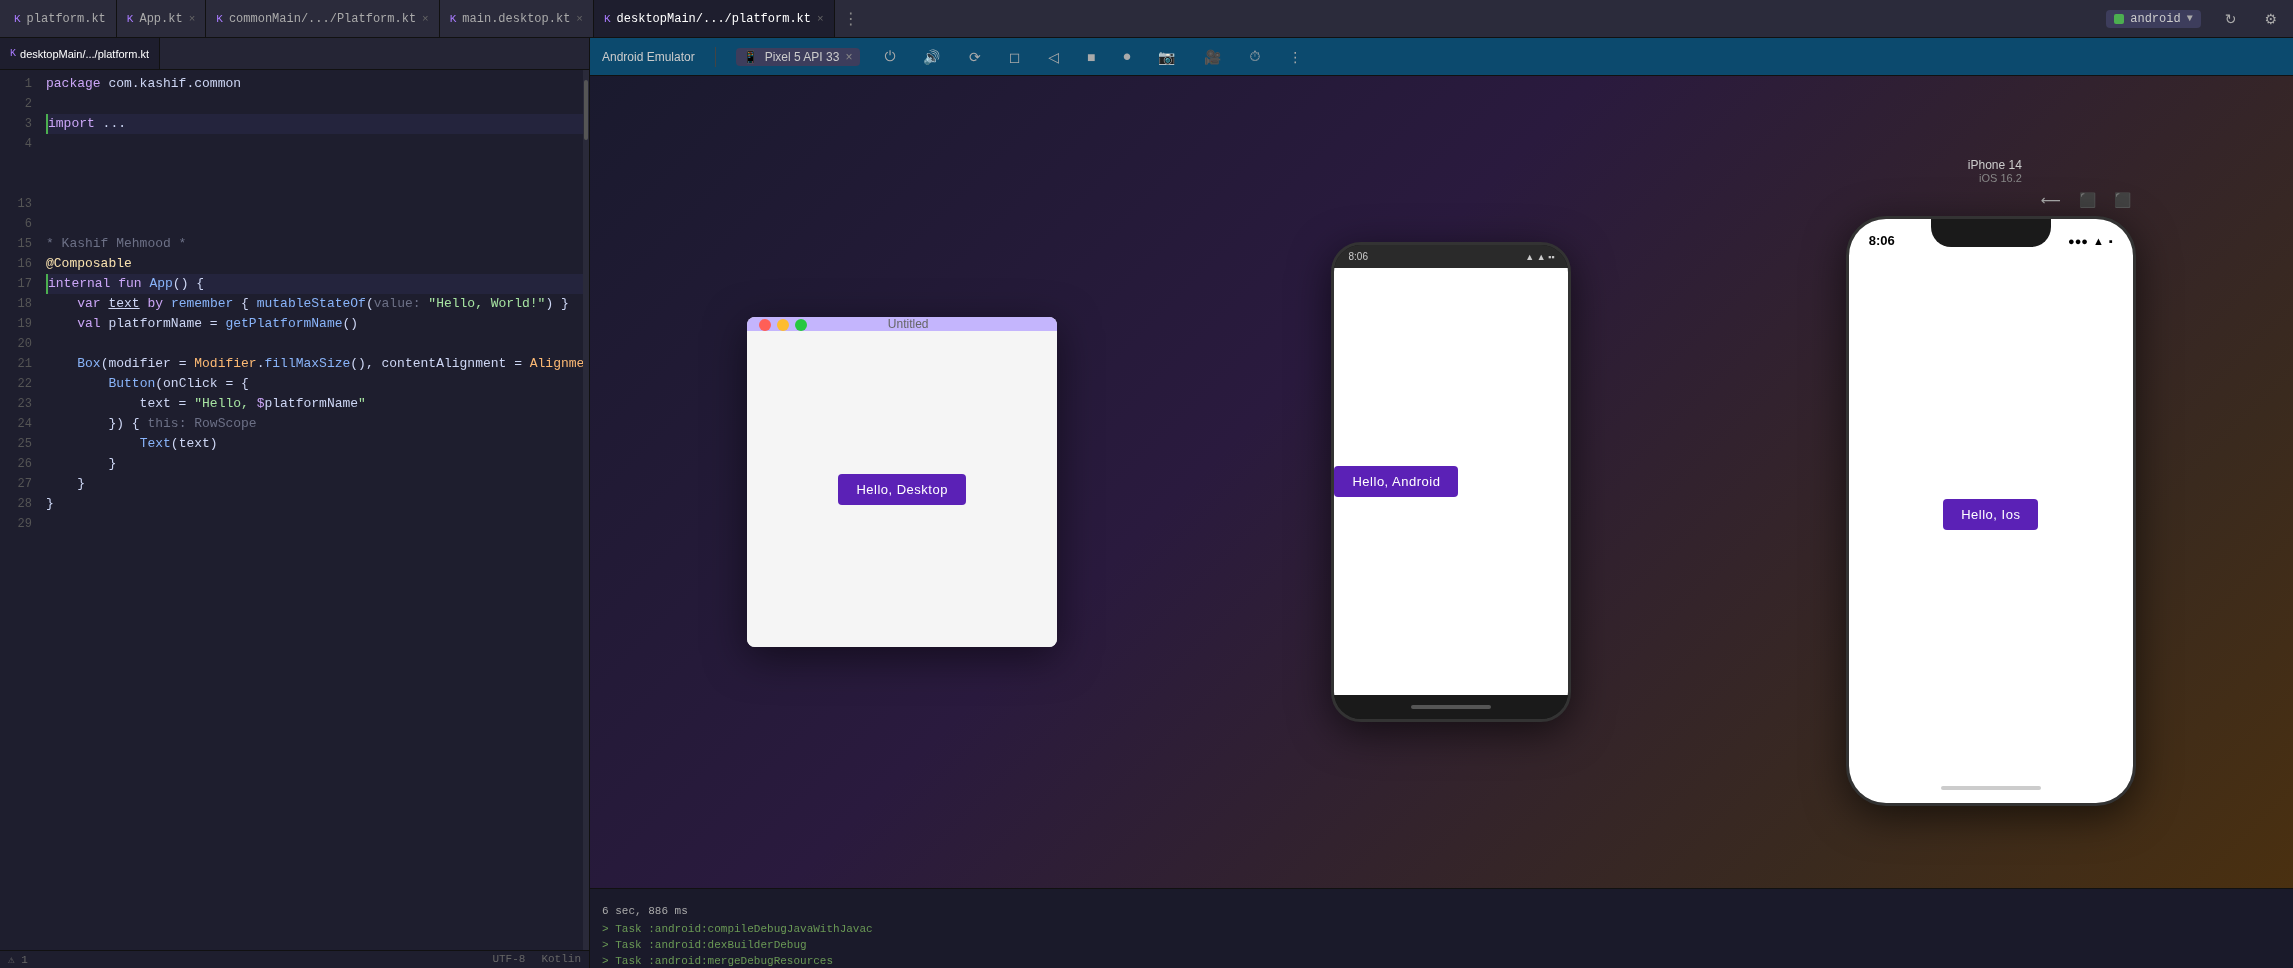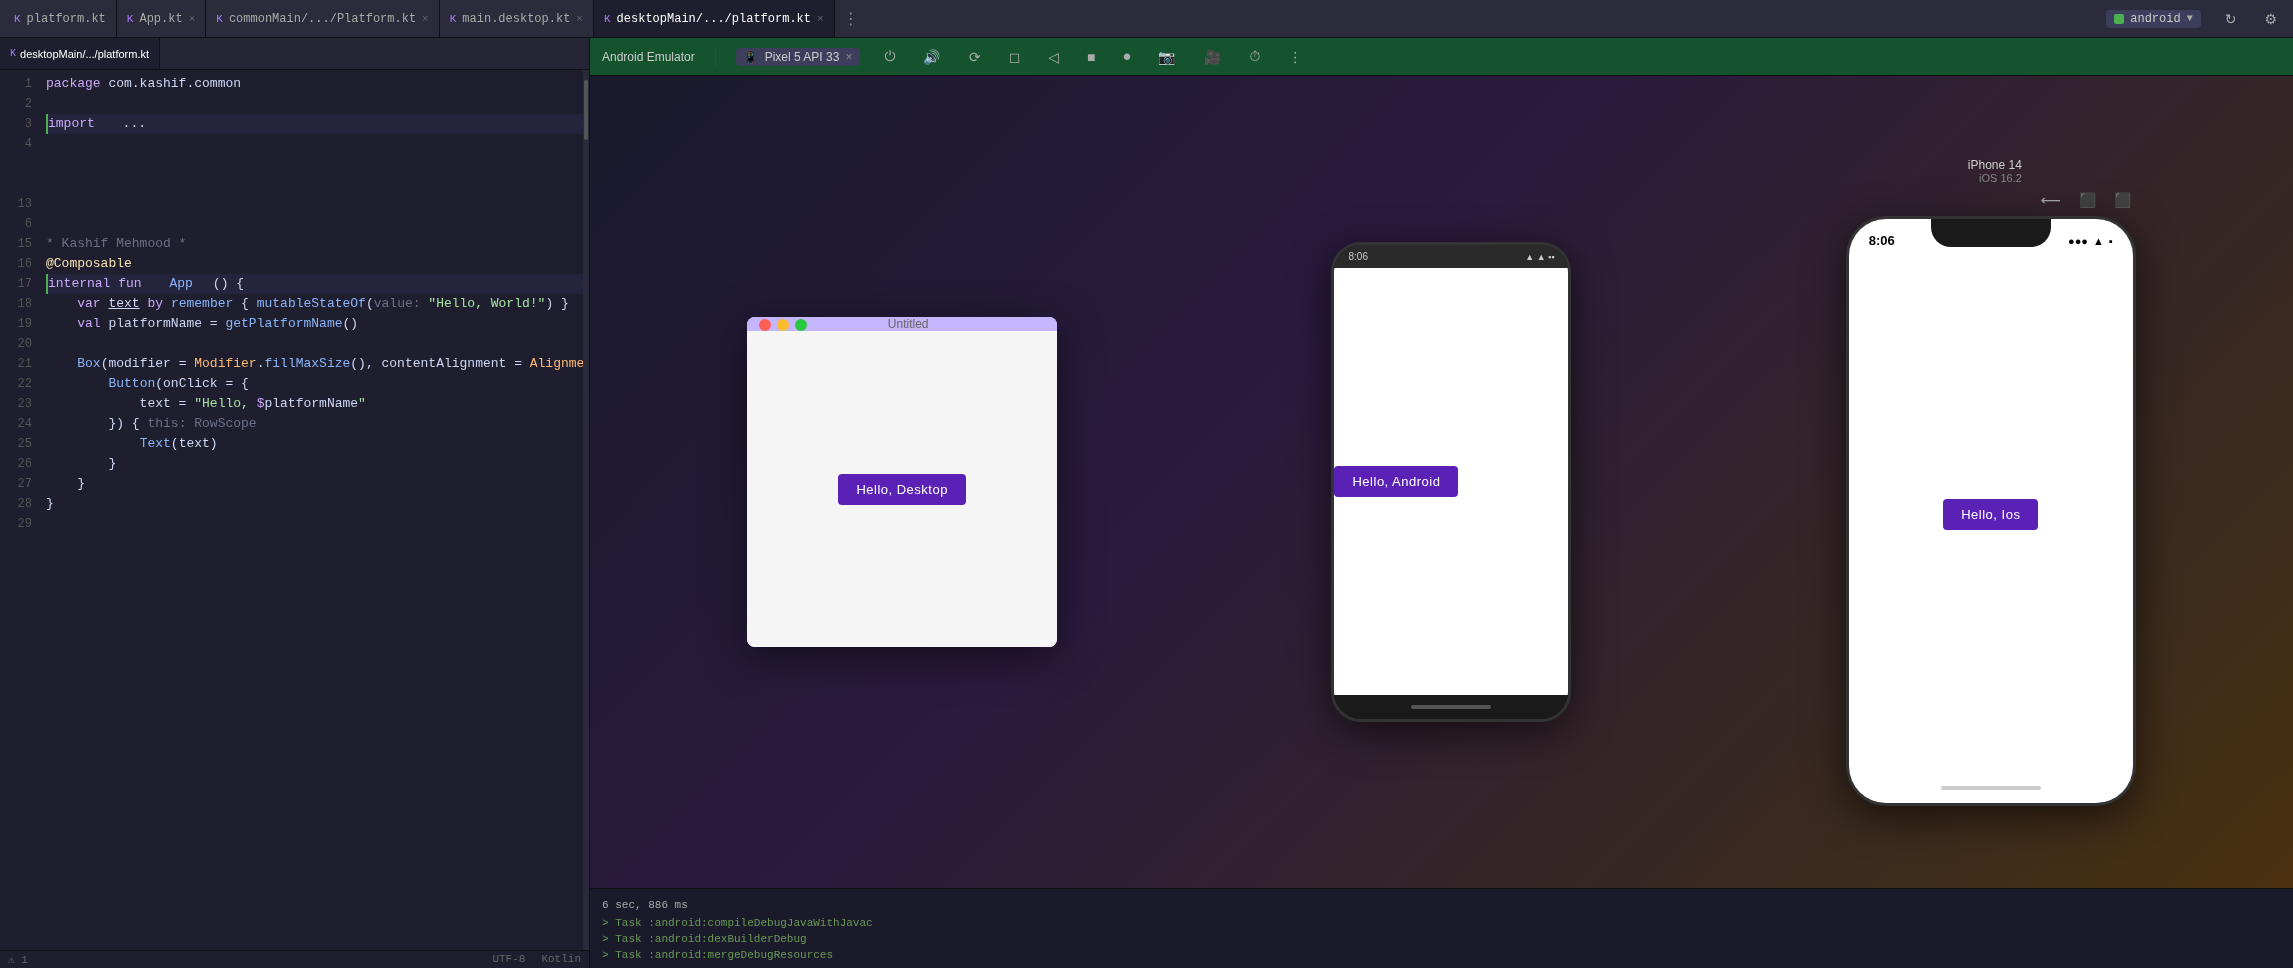--- a/index.html
+++ b/index.html
@@ -176,21 +176,21 @@
       display: flex;
       flex-direction: column;
       background: #1a1a2e;
       overflow: hidden;
     }
 
     
     .emulator-toolbar {
       display: flex;
       align-items: center;
-      background: #14532d;
+      background: #0c4a6e;
       height: 38px;
       border-bottom: 1px solid #111;
       padding: 0 12px;
       gap: 20px;
       flex-shrink: 0;
     }
     .emulator-label {
       font-size: 12px;
       color: #ccc;
       font-family: sans-serif;
@@ -401,38 +401,37 @@
       font-family: sans-serif;
       cursor: pointer;
       letter-spacing: 0.5px;
     }
 
     
     .bottom-bar {
       height: 80px;
       background: #1a1a2a;
       border-top: 1px solid #111;
-      padding: 10px 12px;
+      padding: 16px 12px;
       font-size: 11px;
       color: #888;
       font-family: 'Courier New', monospace;
       flex-shrink: 0;
       overflow: hidden;
     }
     .bottom-bar-header {
       color: #aaa;
       margin-bottom: 4px;
     }
     .bottom-bar-line {
       color: #6a9955;
       line-height: 16px;
     }
     .ln-modified {
       border-left: 2px solid #4caf50;
-      gap: 20px;
     }
 
     
     .scroll-indicator {
       width: 6px;
       background: #2a2a3a;
       flex-shrink: 0;
     }
     .scroll-thumb {
       width: 4px;

